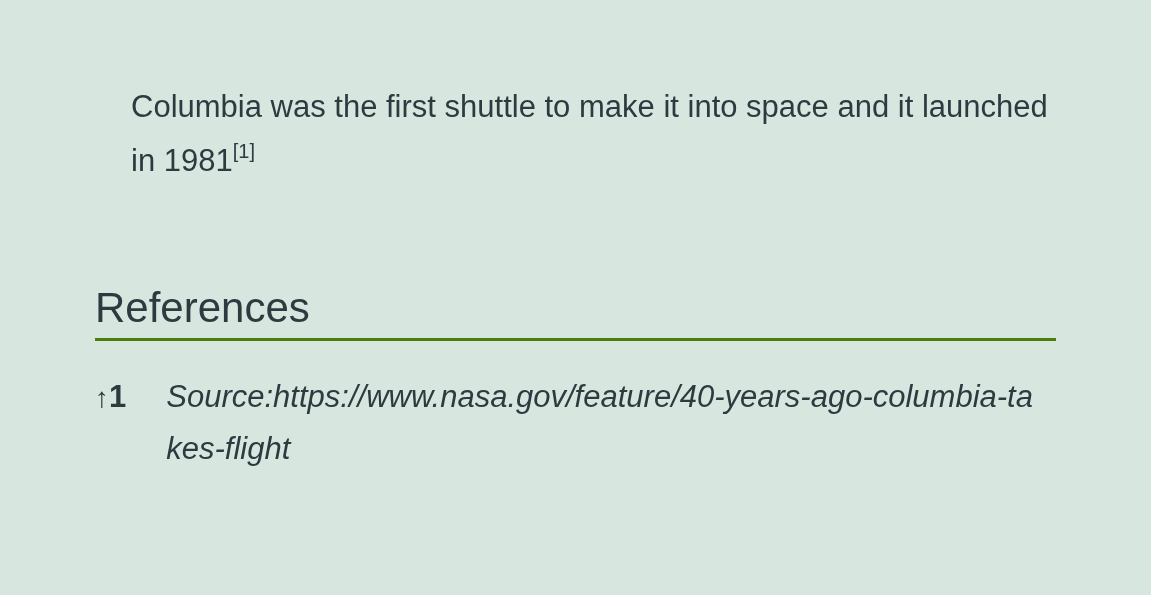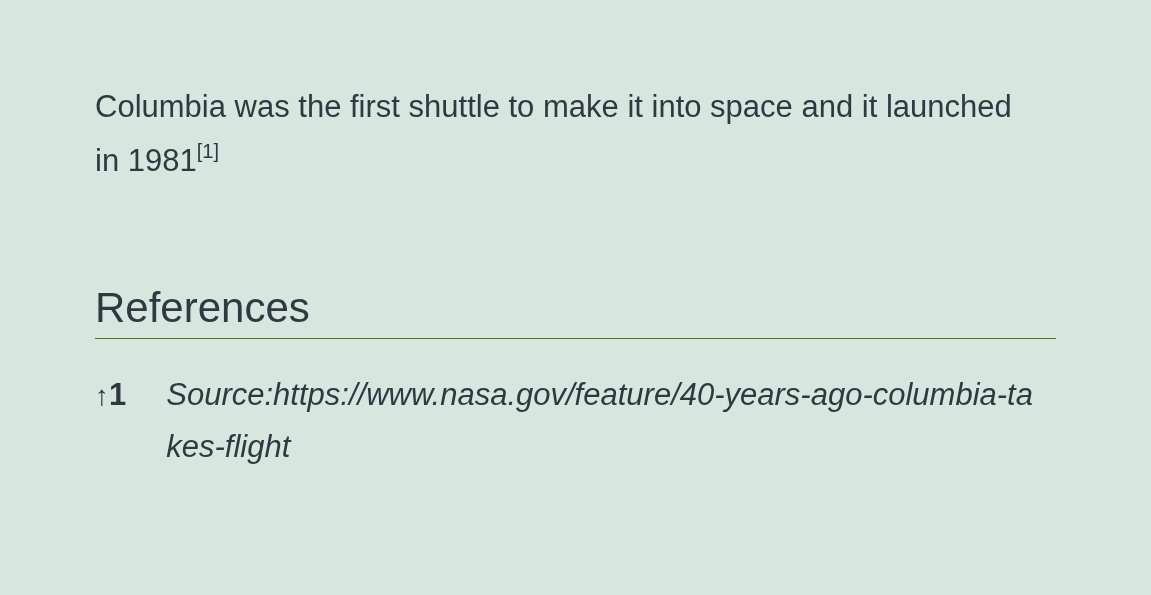--- a/index.html
+++ b/index.html
@@ -13,39 +13,40 @@
       color: #2a3338;
       width: 1151px;
       height: 595px;
       padding: 80px 95px 40px 95px;
     }
     .body-text {
       font-size: 31px;
       line-height: 1.75;
       color: #2f3a40;
       max-width: 920px;
+      margin-left: 36px;
     }
     .citation-link {
       font-size: 20px;
       vertical-align: super;
       color: #2f3a40;
       position: relative;
       top: -2px;
       text-decoration: none;
       cursor: pointer;
     }
     .spacer {
       height: 95px;
     }
     .references-heading {
       font-size: 42px;
       font-weight: 400;
       color: #2f3a40;
       padding-bottom: 6px;
-      border-bottom: 1px solid #4d7c0f;
+      border-bottom: 3px solid #4d7c0f;
       max-width: 962px;
     }
     .references-list {
       margin-top: 30px;
     }
     .reference-item {
       display: flex;
       align-items: flex-start;
       gap: 40px;
       font-size: 31px;

